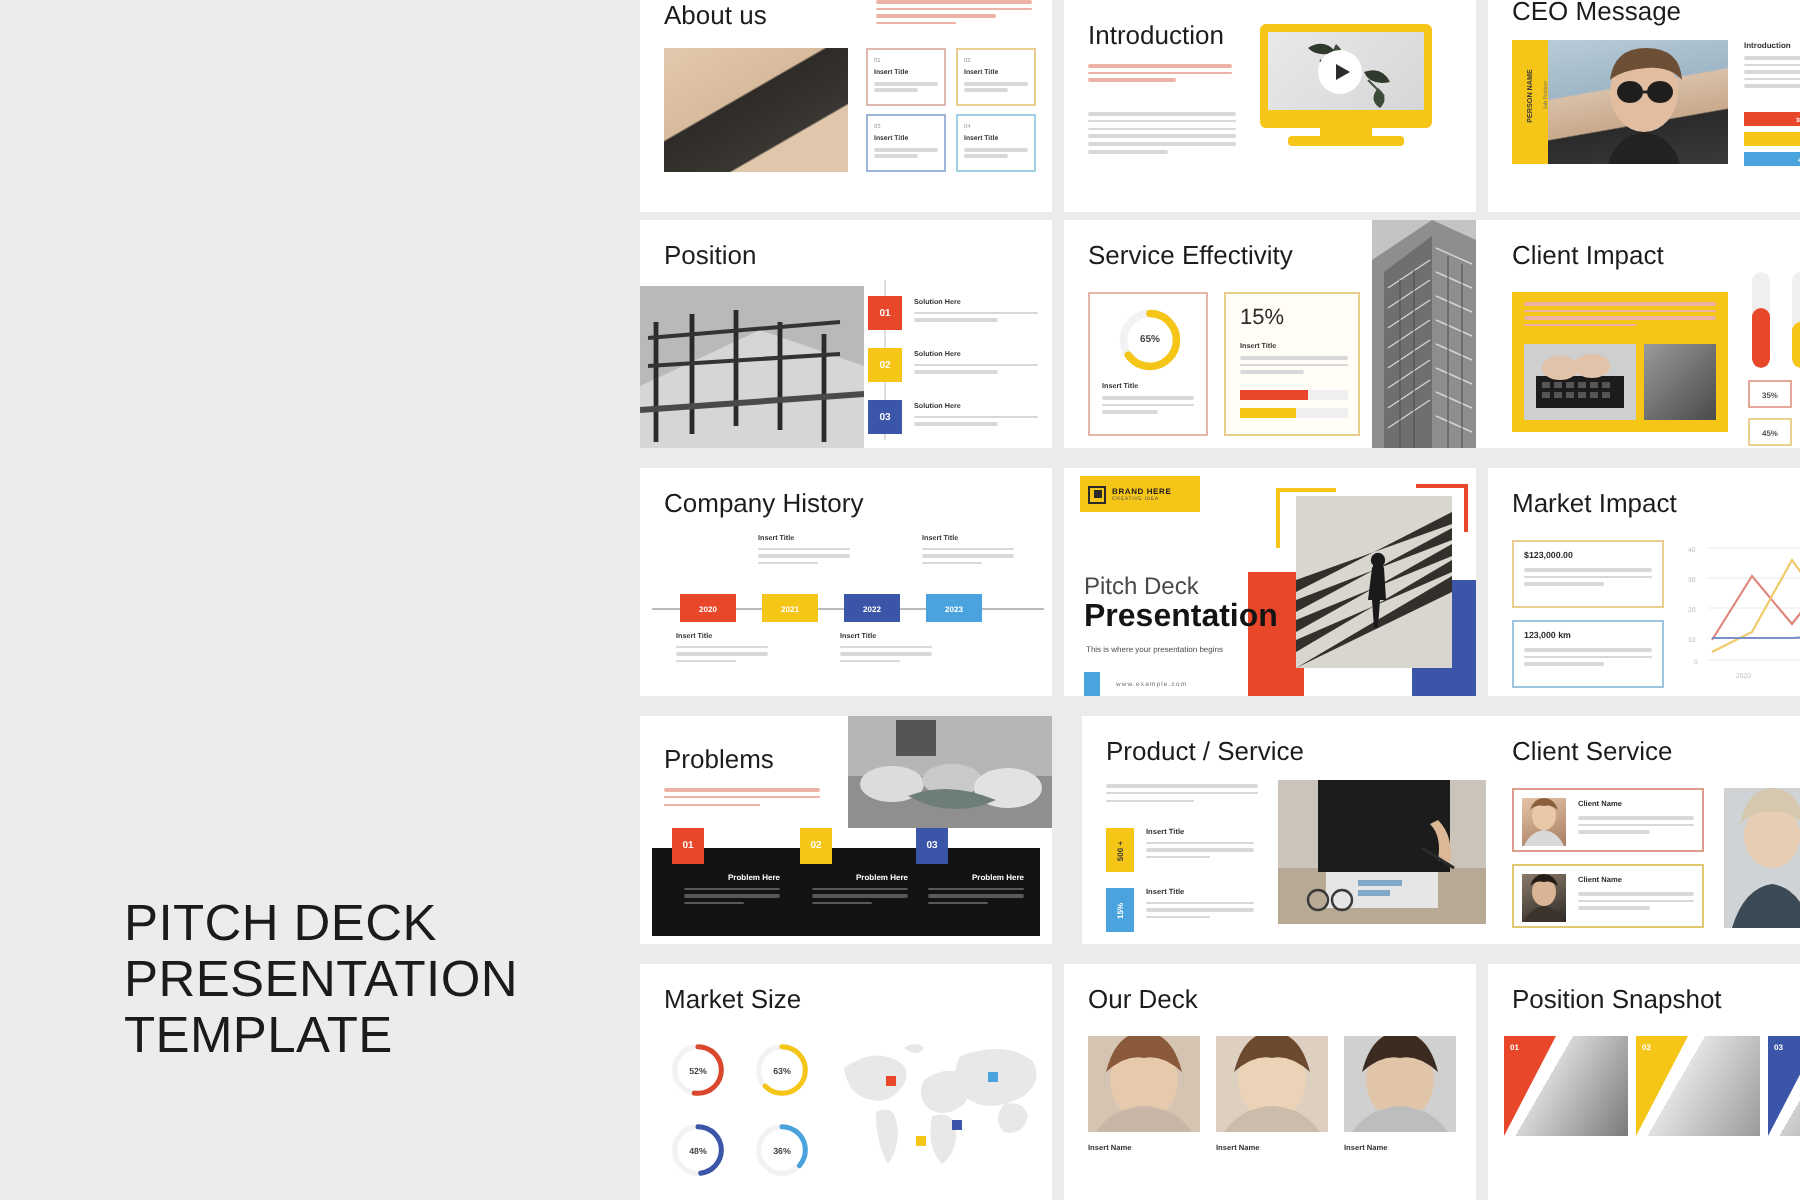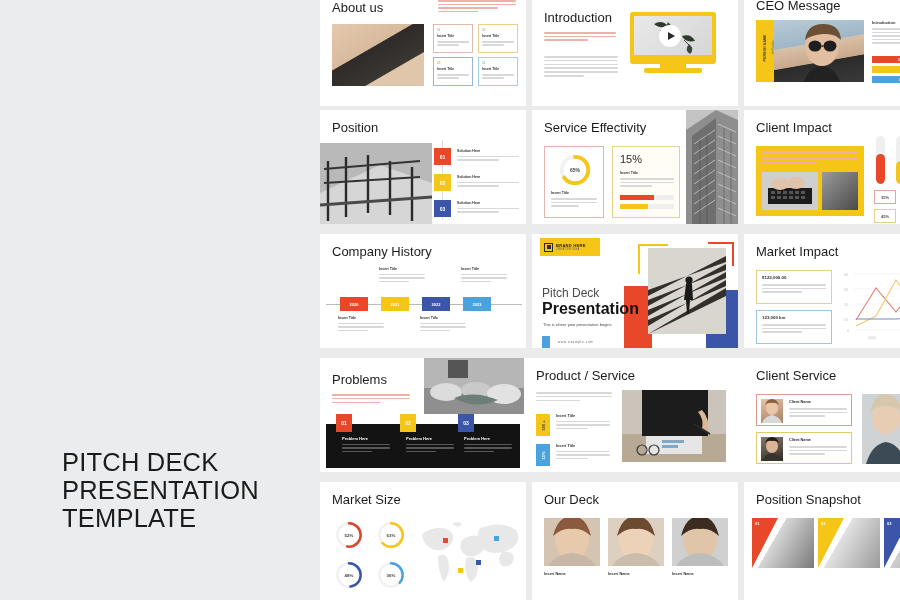--- a/index.html
+++ b/index.html
@@ -222,21 +222,21 @@
         <div class="tline" style="width:42px;"></div>
       </div>
       <div style="position:absolute;left:114px;top:90px;width:17px;height:17px;background:#3b55a8;display:flex;align-items:center;justify-content:center;font-size:5px;color:#fff;font-weight:bold;">03</div>
       <div style="position:absolute;left:137px;top:91px;">
         <div style="font-size:3.6px;color:#333;font-weight:bold;margin-bottom:2.5px;">Solution Here</div>
         <div class="tline" style="width:62px;margin-bottom:2px;"></div>
         <div class="tline" style="width:42px;"></div>
       </div>
     </div>
 
-    <div class="slide" style="left:212px;top:110px;width:206px;height:114px;">
+    <div class="slide" style="left:212px;top:110px;width:224px;height:114px;">
       <div class="slide-title" style="left:12px;top:10px;font-size:13px;">Service Effectivity</div>
       <div style="position:absolute;left:12px;top:36px;width:60px;height:72px;border:0.8px solid #e3b5ab;">
         <svg width="34" height="34" viewBox="0 0 36 36" style="position:absolute;left:13px;top:6px;">
           <circle cx="18" cy="18" r="14" fill="none" stroke="#f2f2f2" stroke-width="4"></circle>
           <circle cx="18" cy="18" r="14" fill="none" stroke="#f5c518" stroke-width="4" stroke-dasharray="57 88" stroke-linecap="round" transform="rotate(-90 18 18)"></circle>
         </svg>
         <div style="position:absolute;left:13px;top:6px;width:34px;height:34px;display:flex;align-items:center;justify-content:center;font-size:5px;color:#444;font-weight:bold;">65%</div>
         <div style="position:absolute;left:6px;top:44px;font-size:3.6px;color:#333;font-weight:bold;">Insert Title</div>
         <div style="position:absolute;left:6px;top:51px;width:46px;">
           <div class="tline" style="width:46px;margin-bottom:2px;"></div>
@@ -429,21 +429,21 @@
               <text x="58" y="71">2021</text>
               <text x="90" y="71">2022</text>
           </g>
           <polyline points="14,52 34,20 54,44 74,18 100,26" fill="none" stroke="#e0857a" stroke-width="1.1"></polyline>
           <polyline points="14,58 34,48 54,12 74,40 100,34" fill="none" stroke="#f0c96a" stroke-width="1.1"></polyline>
           <polyline points="14,51 34,51 54,51 74,50 100,22" fill="none" stroke="#7d8fc9" stroke-width="1.1"></polyline>
         </svg>
       </div>
     </div>
 
-    <div class="slide" style="left:0;top:358px;width:206px;height:114px;">
+    <div class="slide" style="left:0;top:358px;width:206px;height:114px;text-align:right;">
       <div class="slide-title" style="left:12px;top:14px;font-size:13px;">Problems</div>
       <div style="position:absolute;left:12px;top:36px;width:78px;">
         <div class="tline r" style="width:78px;margin-bottom:2.2px;"></div>
         <div class="tline r" style="width:78px;margin-bottom:2.2px;"></div>
         <div class="tline r" style="width:48px;"></div>
       </div>
       <div style="position:absolute;left:104px;top:0;width:102px;height:56px;background:linear-gradient(150deg,#c9c9c9,#7d7d7d);overflow:hidden;">
         <svg width="102" height="56" viewBox="0 0 102 56">
           <rect width="102" height="56" fill="#b6b6b6"></rect>
           <rect y="30" width="102" height="26" fill="#8f8f8f"></rect>
@@ -472,21 +472,21 @@
           <div class="tline" style="width:48px;background:#585858;margin-bottom:2px;"></div>
           <div class="tline" style="width:48px;background:#585858;margin-bottom:2px;"></div>
           <div class="tline" style="width:30px;background:#585858;"></div>
         </div>
       </div>
       <div style="position:absolute;left:16px;top:56px;width:16px;height:18px;background:#e8472a;display:flex;align-items:center;justify-content:center;font-size:5px;color:#fff;font-weight:bold;">01</div>
       <div style="position:absolute;left:80px;top:56px;width:16px;height:18px;background:#f5c518;display:flex;align-items:center;justify-content:center;font-size:5px;color:#fff;font-weight:bold;">02</div>
       <div style="position:absolute;left:138px;top:56px;width:16px;height:18px;background:#3b55a8;display:flex;align-items:center;justify-content:center;font-size:5px;color:#fff;font-weight:bold;">03</div>
     </div>
 
-    <div class="slide" style="left:204px;top:358px;width:236px;height:114px;">
+    <div class="slide" style="left:221px;top:358px;width:236px;height:114px;">
       <div class="slide-title" style="left:12px;top:10px;font-size:13px;">Product / Service</div>
       <div style="position:absolute;left:12px;top:34px;width:76px;">
         <div class="tline" style="width:76px;margin-bottom:2.2px;"></div>
         <div class="tline" style="width:76px;margin-bottom:2.2px;"></div>
         <div class="tline" style="width:44px;"></div>
       </div>
       <div style="position:absolute;left:12px;top:56px;width:14px;height:22px;background:#f5c518;display:flex;align-items:center;justify-content:center;">
         <span style="transform:rotate(-90deg);font-size:4px;color:#3a3a3a;font-weight:bold;white-space:nowrap;">500 +</span>
       </div>
       <div style="position:absolute;left:32px;top:56px;">

